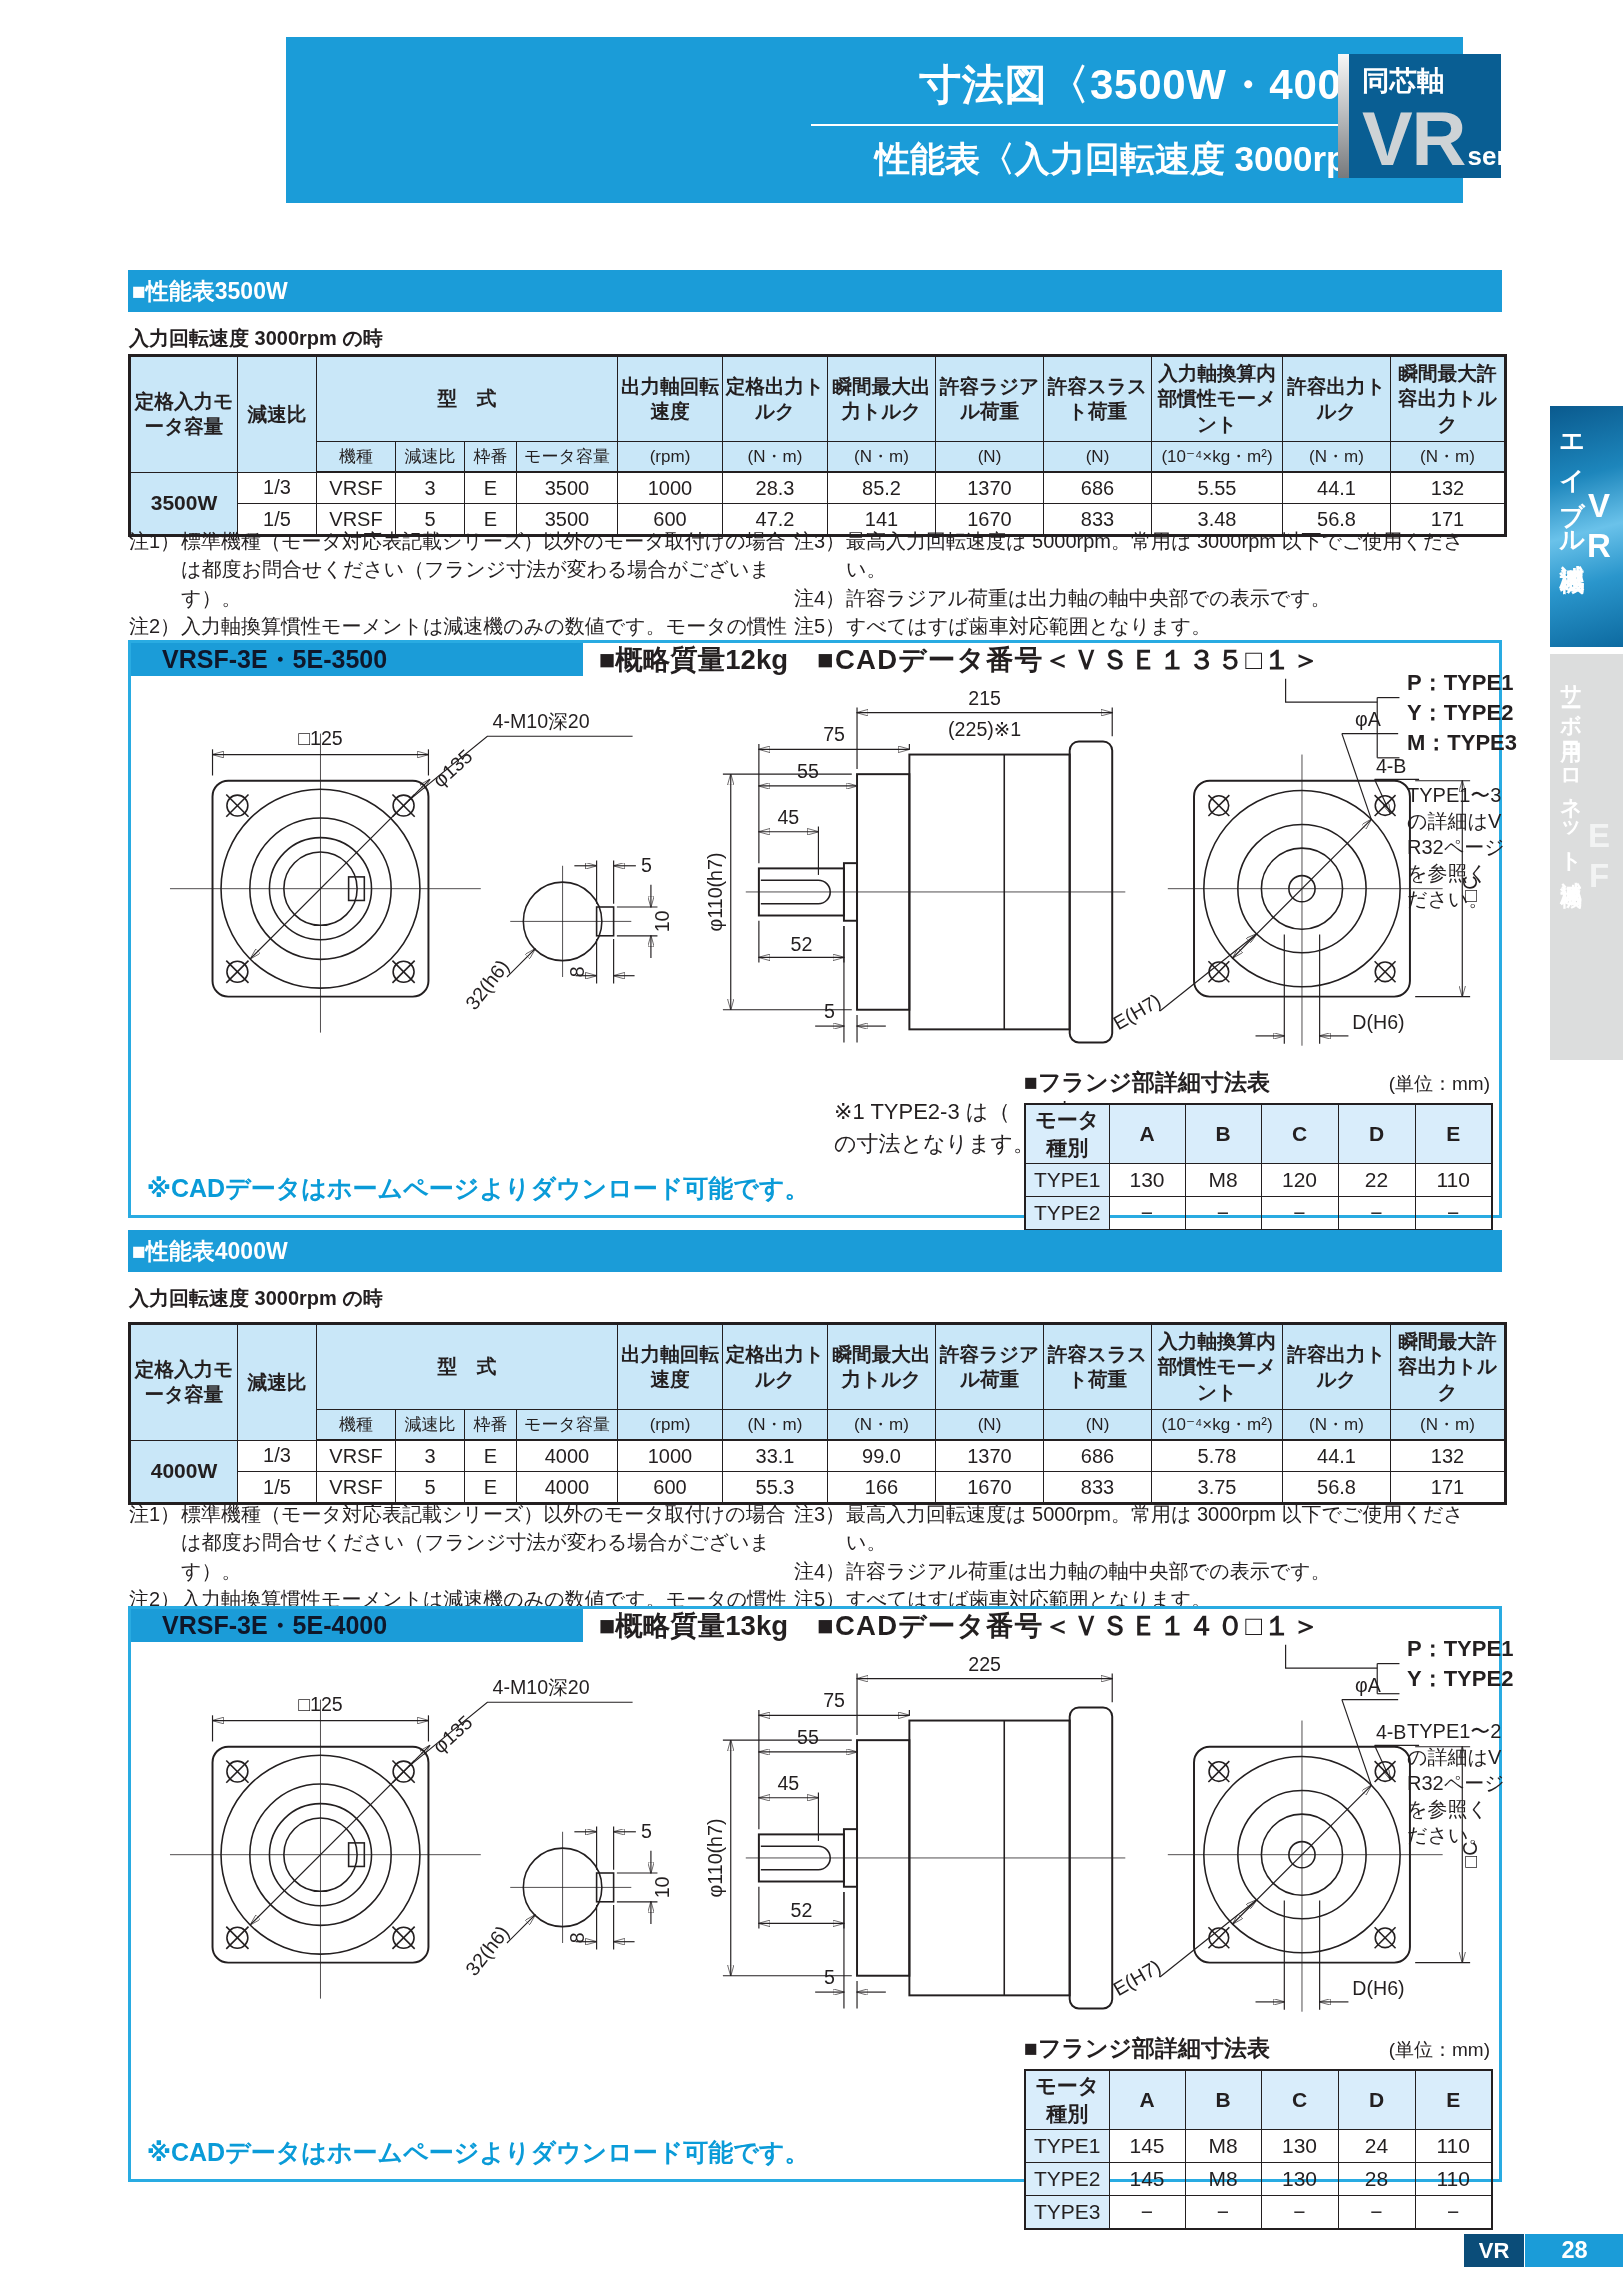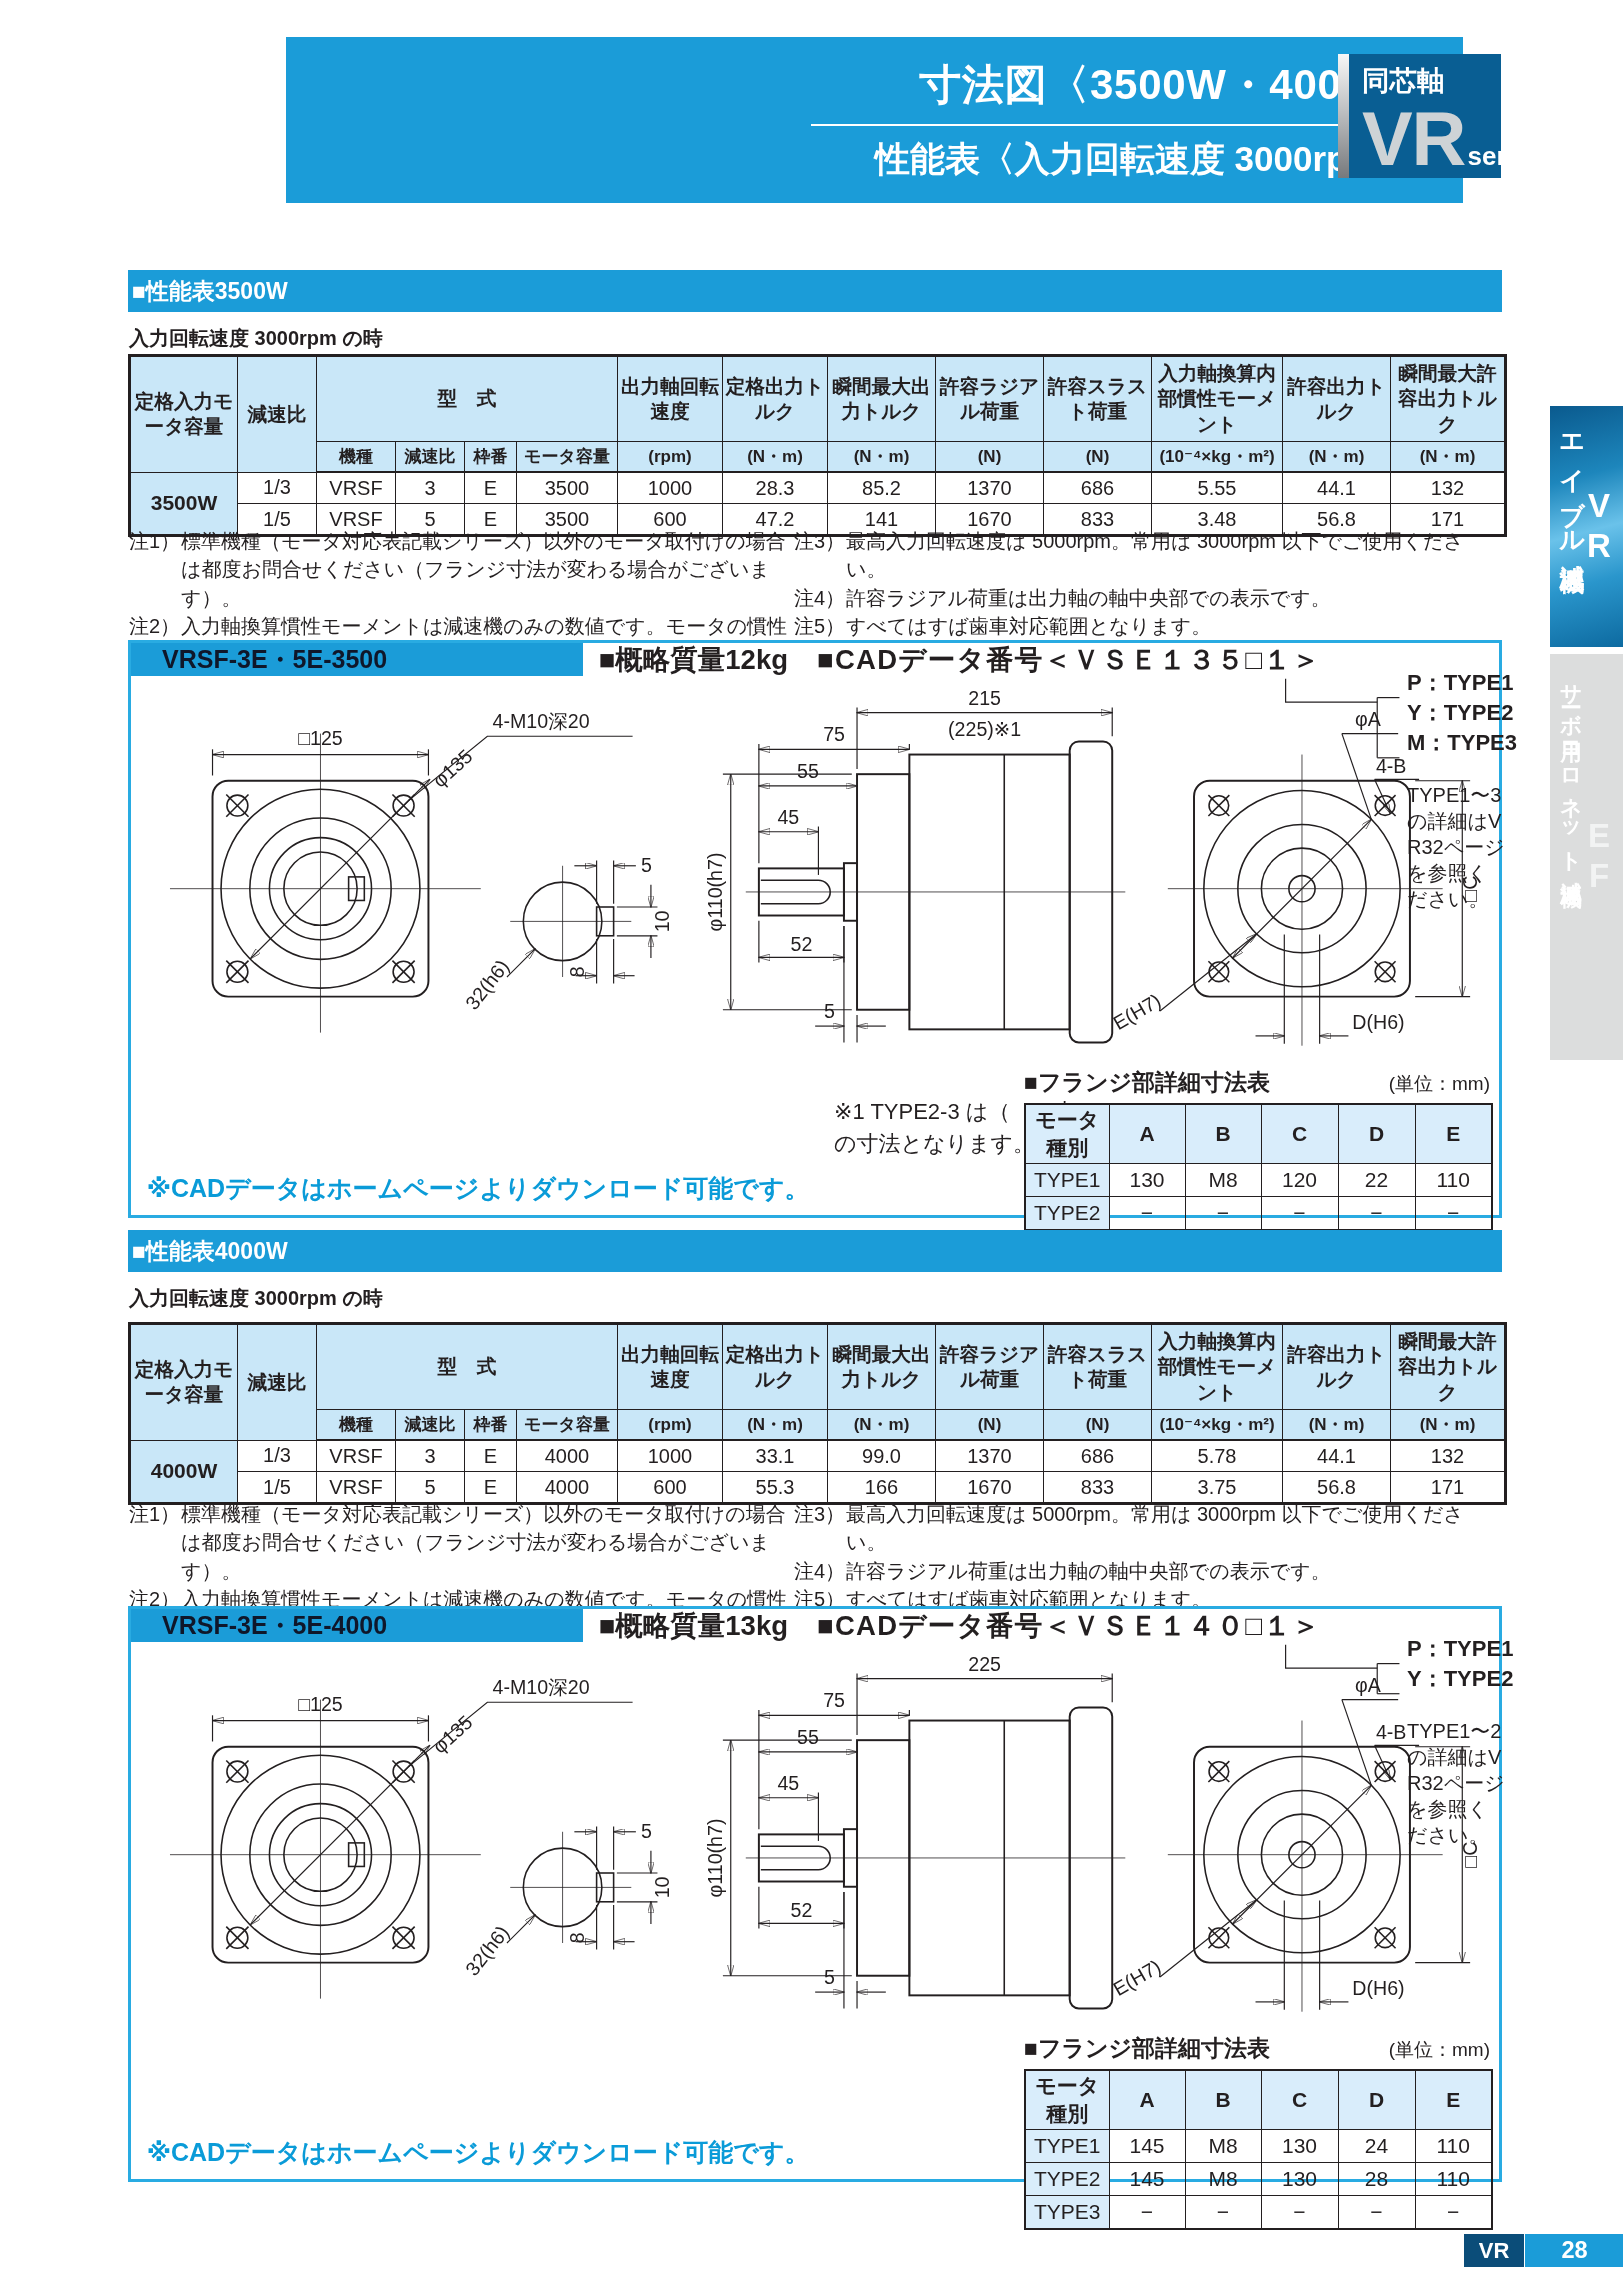--- a/index.html
+++ b/index.html
@@ -38,21 +38,21 @@
   .b1{top:270px;} .b2{top:1230px;}
   .subtitle{position:absolute;left:129px;font-size:20px;font-weight:bold;}
   .s1{top:325px;} .s2{top:1285px;}
   
   table.perf{position:absolute;left:128px;width:1374px;border-collapse:collapse;table-layout:fixed;
     border:3.3px solid #231f20;background:#fff;}
   .p1{top:354px;} .p2{top:1322px;}
   table.perf th,table.perf td{border:1.3px solid #231f20;text-align:center;vertical-align:middle;padding:0 1.3px;}
   table.perf th{background:#c9e7f8;font-weight:600;font-size:19.6px;line-height:1.28;}
   table.perf tr.grp th{height:84px;}
-  table.perf tr.units th{height:29px;font-size:17px;border-bottom:2.6px solid #231f20;font-weight:700;}
+  table.perf tr.units th{height:29px;font-size:17px;border-bottom:2.6px solid #231f20;font-weight:400;}
   table.perf td{height:30px;font-size:20px;background:#fff;}
   table.perf td.cap{background:#c9e7f8;font-size:21px;font-weight:700;}
   
   .notes{position:absolute;font-size:20px;line-height:1.42;}
   .nL1,.nL2{left:129px;width:661px;}
   .nR1,.nR2{left:794px;width:708px;}
   .nL1,.nR1{top:527px;} .nL2,.nR2{top:1500px;}
   .note{display:flex;margin:0;}
   .note .no{flex:0 0 52px;}
   .note .tx{flex:1;}

